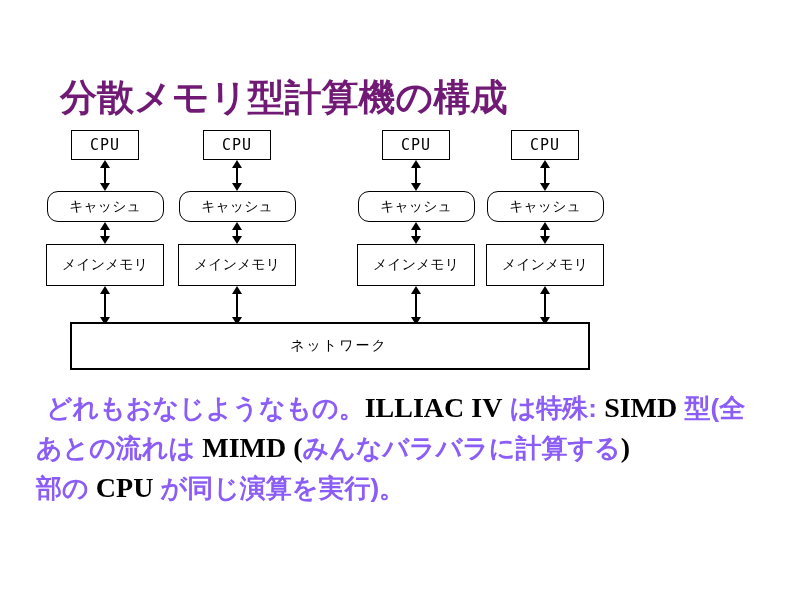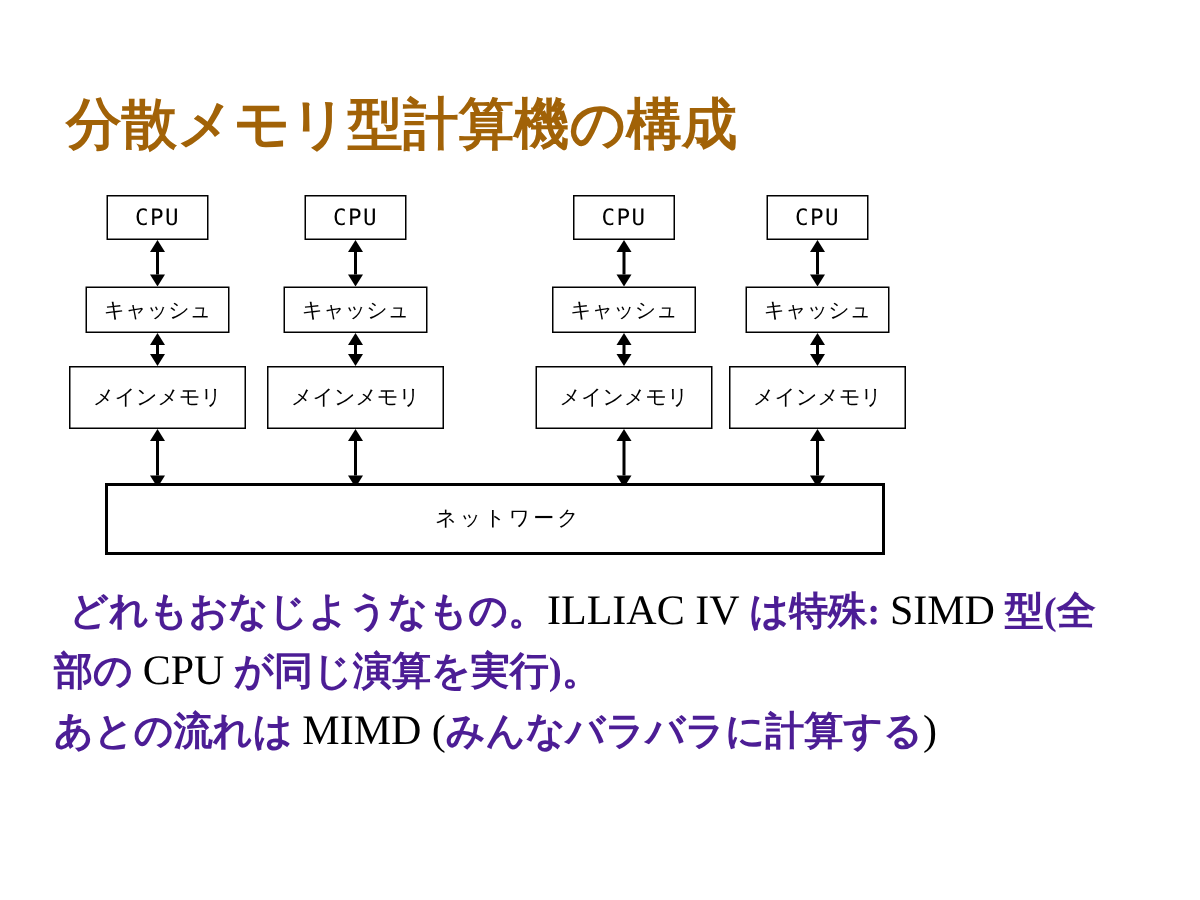--- a/index.html
+++ b/index.html
@@ -3,39 +3,39 @@
 <meta charset="utf-8">
 <title>分散メモリ型計算機の構成</title>
 <style>
   html,body{margin:0;padding:0;background:#ffffff;}
   .slide{
     position:relative;width:800px;height:600px;background:#ffffff;
     color:#000;overflow:hidden;
     font-family:"Liberation Sans","DejaVu Sans",sans-serif;
   }
   .title{
-    position:absolute;left:44px;top:63px;margin:0;
-    font-size:37px;line-height:1.15;font-weight:bold;color:#a16207;
-    font-family:Liberation Serif, serif;
+    position:absolute;left:44px;top:63px;margin:16px;
+    font-size:37px;line-height:1.15;font-weight:bold;color:#701a75;
+    font-family:Liberation Mono, monospace;
     white-space:nowrap;
   }
   
   .col{
     position:absolute;top:130px;width:120px;
     display:flex;flex-direction:column;align-items:center;
   }
   .col.c1{left:45px}.col.c2{left:177px}.col.c3{left:356px}.col.c4{left:485px}
   .box{
     box-sizing:border-box;border:1px solid #000;background:#fff;
     display:flex;align-items:center;justify-content:center;
     font-family:"DejaVu Sans Mono","Liberation Sans",sans-serif;
     font-size:14px;font-weight:normal;color:#000;white-space:nowrap;
   }
   .box.cpu{width:68px;height:30px;font-size:15px;letter-spacing:1px;}
-  .box.cache{width:96px;height:31px;}
+  .box.cache{width:117px;height:31px;border-radius:11px;}
   .box.mem{width:118px;height:42px;}
   .network{
     position:absolute;left:70px;top:322px;width:520px;height:48px;
     border:2px solid #000;box-sizing:border-box;background:#fff;
     display:flex;align-items:center;justify-content:center;
     font-family:"DejaVu Sans Mono","Liberation Sans",sans-serif;
     font-size:14px;color:#000;letter-spacing:2px;padding-left:18px;
   }
   
   .varrow{display:flex;flex-direction:column;align-items:center;width:10px;}
@@ -43,26 +43,26 @@
   .varrow .tri{display:block;width:0;height:0;
     border-left:5px solid transparent;border-right:5px solid transparent;}
   .varrow .tri.up{border-bottom:8px solid #000;}
   .varrow .tri.down{border-top:8px solid #000;}
   .varrow .shaft{display:block;width:2px;flex:1;background:#000;}
   
   .notes{position:absolute;left:36px;top:388px;width:740px;}
   .note-line{display:block;height:40px;line-height:40px;white-space:nowrap;}
   .note-line.indent{text-indent:10px;}
   .jp{
-    font-family:Liberation Serif, serif;
-    font-weight:bold;font-size:26px;color:#4c1d95;
+    font-family:Liberation Sans, sans-serif;
+    font-weight:bold;font-size:26px;color:#8b5cf6;
   }
   .latin{
     font-family:"Liberation Serif","DejaVu Serif",serif;
-    font-weight:normal;font-size:28px;color:#000;
+    font-weight:bold;font-size:28px;color:#000;
   }
 </style>
 </head>
 <body>
 
 <div class="slide">
 
   <h1 class="title">分散メモリ型計算機の構成</h1>
 
   <div class="col c1">
@@ -149,20 +149,20 @@
       </div>
   </div>
 
   <div class="network">ネットワーク</div>
 
   <div class="notes">
     <div class="note-line indent">
       <span class="jp">どれもおなじようなもの。</span><span class="latin">ILLIAC IV</span><span class="jp"> は特殊: </span><span class="latin">SIMD</span><span class="jp"> 型(全</span>
     </div>
     <div class="note-line">
-      <span class="jp">部の </span><span class="latin">CPU</span><span class="jp"> が同じ演算を実行)。</span>
+      <span class="jp">あとの流れは </span><span class="latin">MIMD (</span><span class="jp">みんなバラバラに計算する</span><span class="latin">)</span>
     </div>
     <div class="note-line">
-      <span class="jp">あとの流れは </span><span class="latin">MIMD (</span><span class="jp">みんなバラバラに計算する</span><span class="latin">)</span>
+      <span class="jp">部の </span><span class="latin">CPU</span><span class="jp"> が同じ演算を実行)。</span>
     </div>
   </div>
 
 </div>
 
 </body></html>

